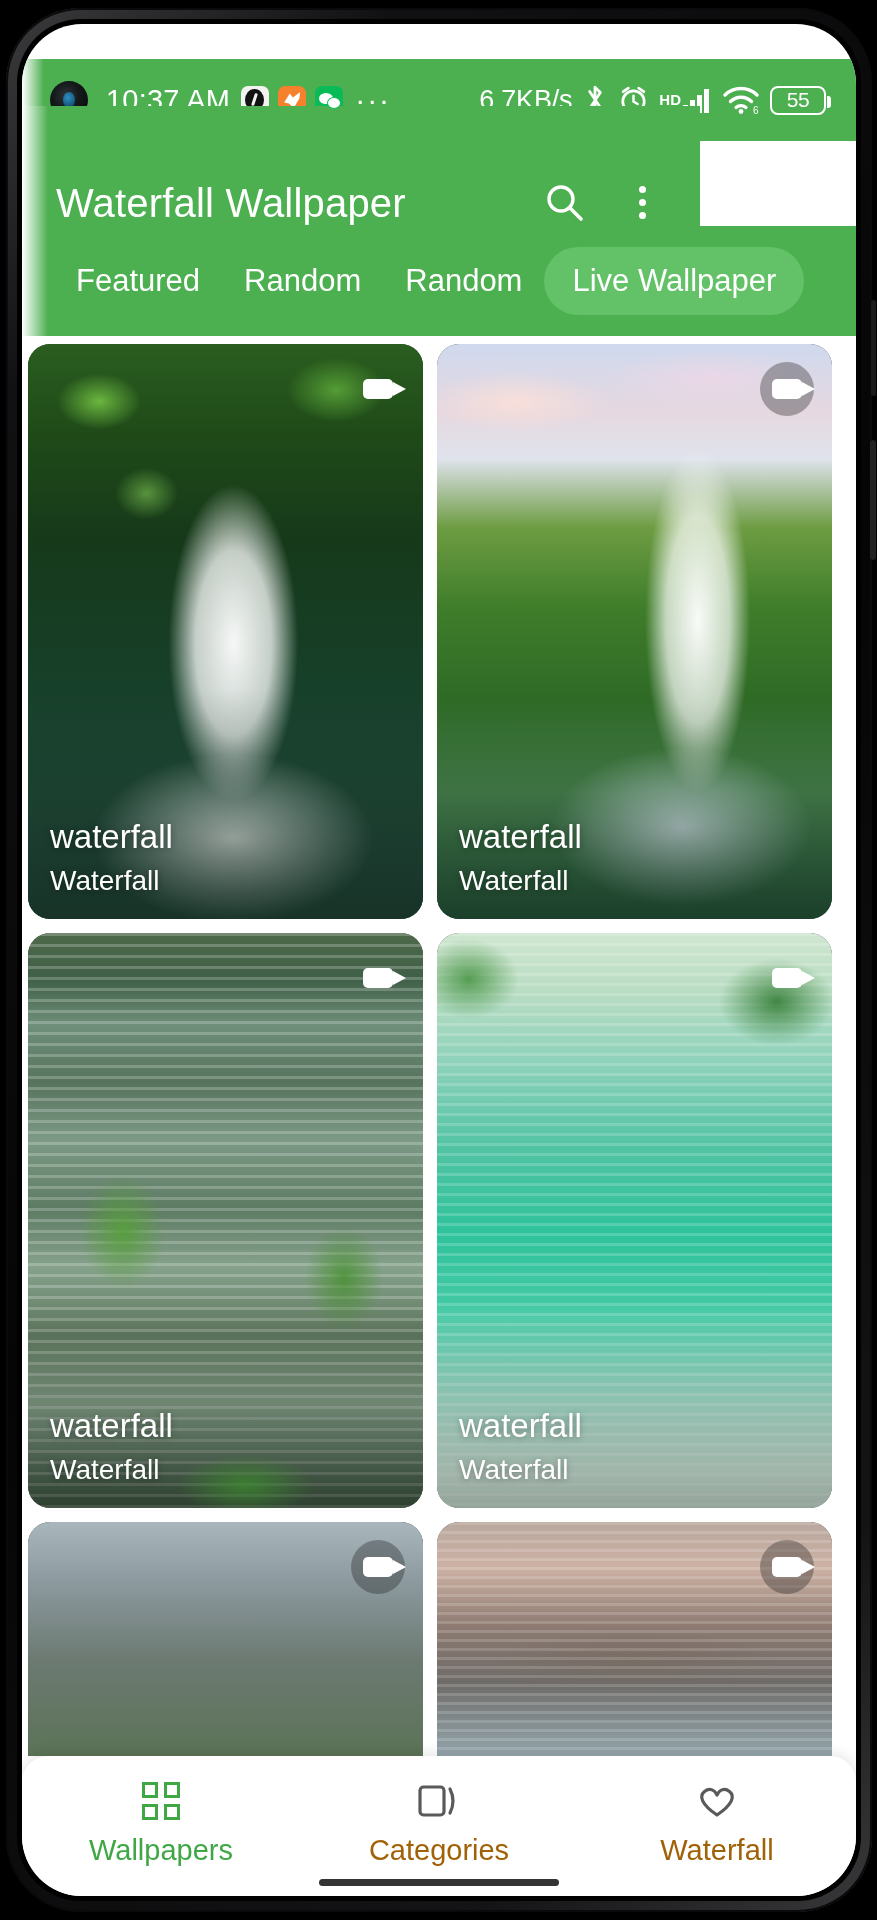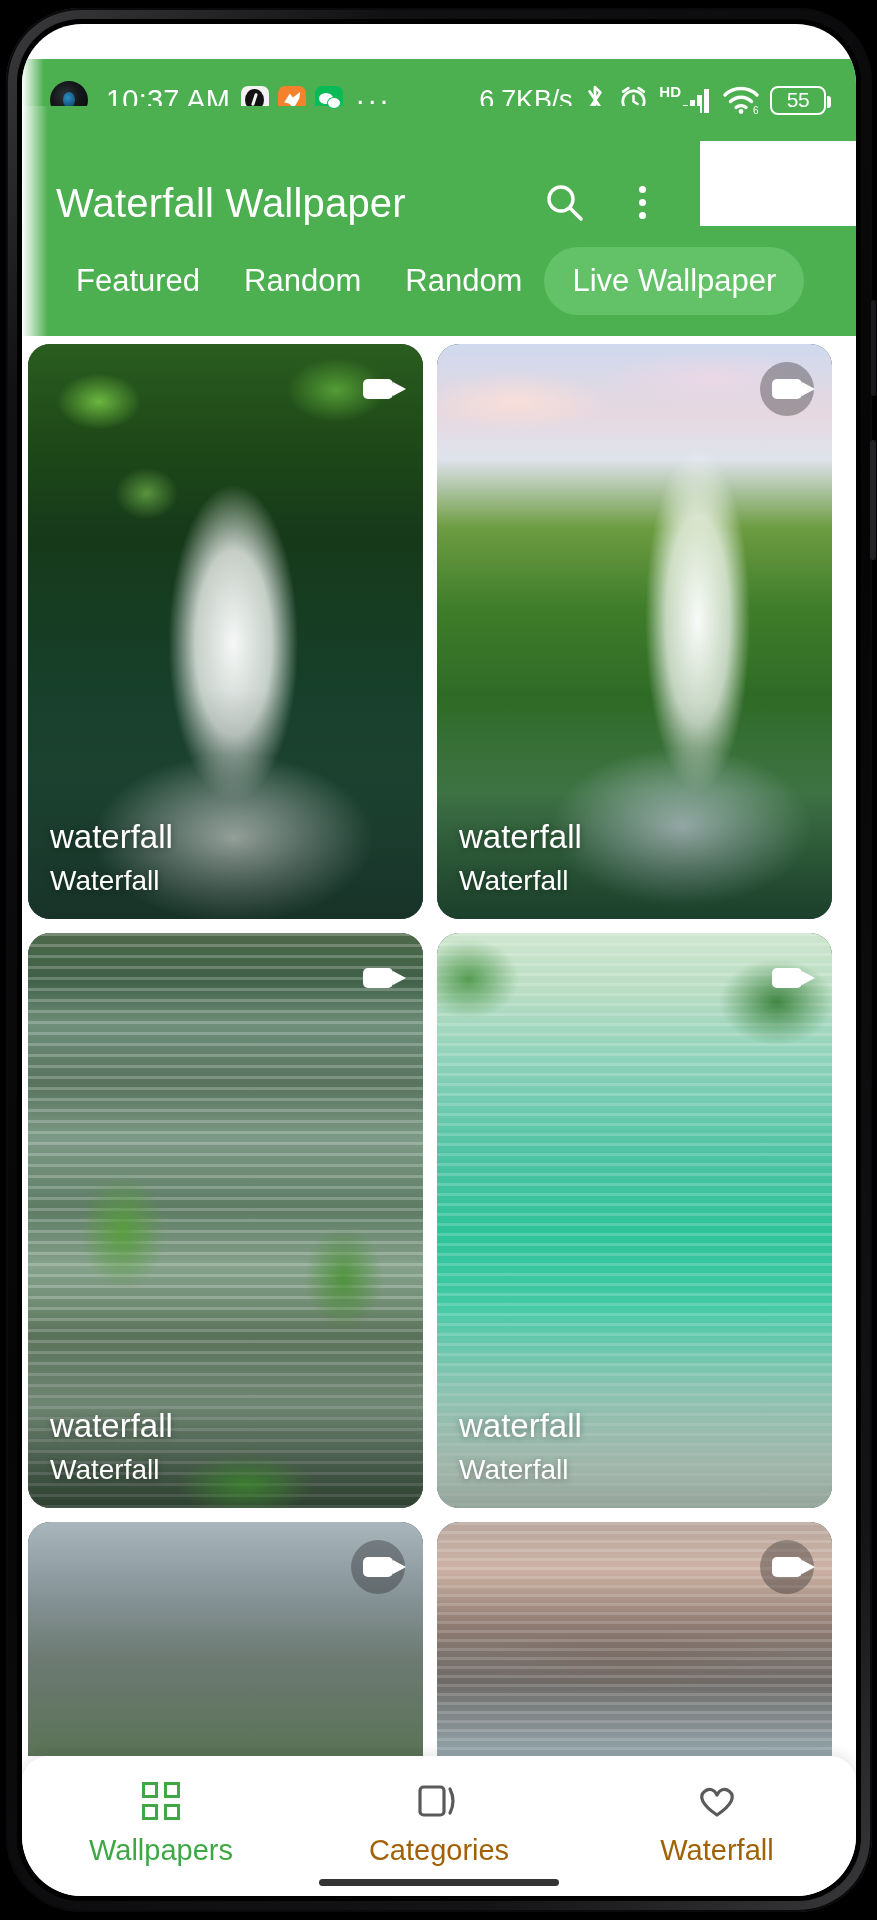--- a/index.html
+++ b/index.html
@@ -91,21 +91,21 @@
   .icon-sm{ display:block; }
   .sb-batt{
     position:relative; width:56px;height:29px;border:2.6px solid #fff;border-radius:8px;
     display:flex;align-items:center;justify-content:center;
   }
   .sb-batt span{ font-size:21px; color:#fff; font-weight:400; letter-spacing:-.5px;}
   .sb-batt:after{
     content:""; position:absolute; right:-7px; top:8px; width:4px;height:12px;
     background:#fff; border-radius:0 3px 3px 0;
   }
-  .hd-wrap{ position:relative; display:flex; align-items:flex-start; }
+  .hd-wrap{ position:relative; display:flex; align-items:center; }
   .hd-label{ font-size:15px; font-weight:700; line-height:12px; margin-right:1px;}
 
   
   .appbar{
     position:absolute; left:0; top:82px; width:678px; height:120px;
     background:#4caf50;
     display:flex; align-items:flex-end; padding:0 34px 0 34px;
   }
   .app-title{
     color:#fff; font-size:40px; font-weight:400; letter-spacing:.2px; white-space:nowrap;

